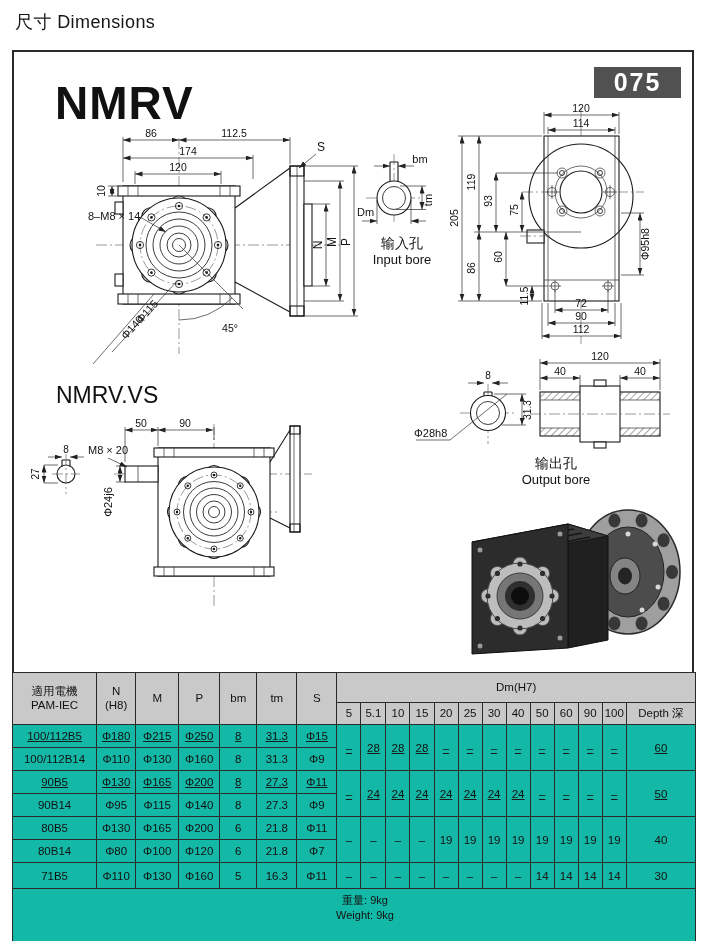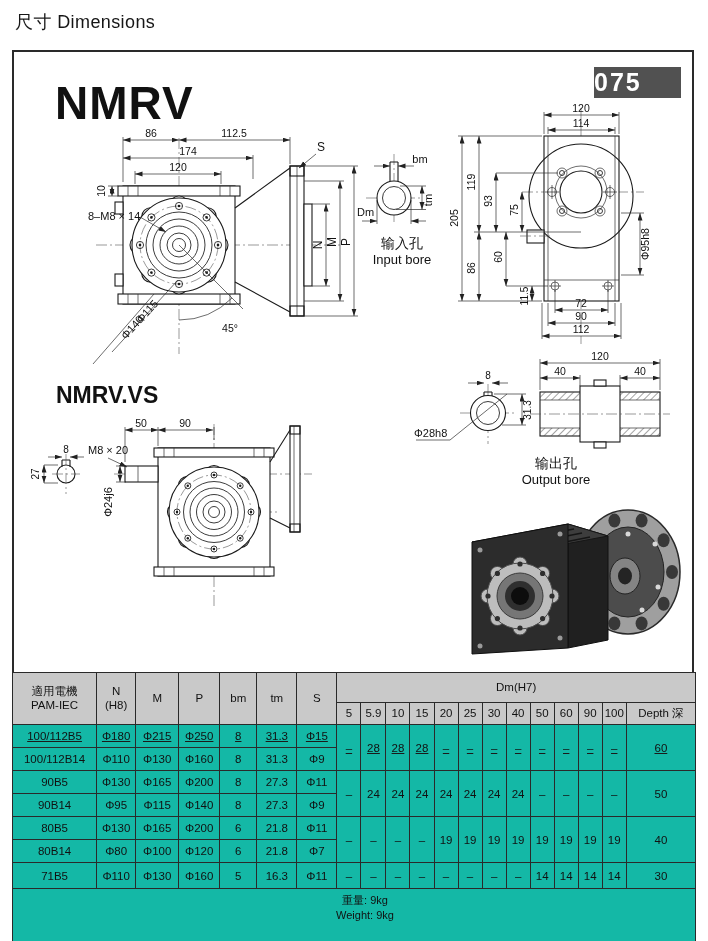--- a/index.html
+++ b/index.html
@@ -1,22 +1,22 @@
 <!DOCTYPE html>
 <html><head>
 <meta charset="utf-8">
 <style>
   *{margin:0;padding:0;box-sizing:border-box}
   html,body{width:708px;height:941px;background:#ffffff;font-family:"Liberation Sans",sans-serif;color:#1a1a1a;position:relative;overflow:hidden}
   .abs{position:absolute}
   #heading{left:15px;top:10px;font-size:18px;letter-spacing:.4px;color:#161616}
   #outer-box{left:12px;top:50px;width:682px;height:880px;border:2px solid #2a2a2a;background:#fff}
   #nmrv-title{left:55px;top:76px;font-size:46px;font-weight:bold;letter-spacing:1px;color:#111}
-  #vs-title{left:56px;top:382px;font-size:23px;font-weight:bold;color:#111}
-  #size-badge{left:594px;top:67px;width:87px;height:31px;background:#515151;color:#fff;font-size:25px;font-weight:bold;text-align:left;line-height:31px;letter-spacing:2px}
+  #vs-title{left:56px;top:382px;font-size:23px;font-weight:normal;color:#111}
+  #size-badge{left:594px;top:67px;width:87px;height:31px;background:#515151;color:#fff;font-size:25px;font-weight:bold;text-align:center;line-height:31px;letter-spacing:2px}
   svg.drw{position:absolute;overflow:visible}
   svg text{font-family:"Liberation Sans",sans-serif;fill:#111;font-size:10.5px}
   text.lbl-lg{font-size:14px}
   text.lbl-md{font-size:13px}
   text.f12{font-size:12px}
   text.f11{font-size:11px}
   text.f10{font-size:10px}
   .ln{stroke:#1a1a1a;stroke-width:1.1;fill:none}
   .ln2{stroke:#1a1a1a;stroke-width:.85;fill:none}
   .lnf{stroke:#1a1a1a;stroke-width:1.1;fill:#fff}
@@ -439,21 +439,21 @@
       </th>
       <th rowspan="2">M</th>
       <th rowspan="2">P</th>
       <th rowspan="2">bm</th>
       <th rowspan="2">tm</th>
       <th rowspan="2">S</th>
       <th colspan="13">Dm(H7)</th>
     </tr>
     <tr class="h2">
       <th>5</th>
-      <th>5.9</th>
+      <th>5.1</th>
       <th>10</th>
       <th>15</th>
       <th>20</th>
       <th>25</th>
       <th>30</th>
       <th>40</th>
       <th>50</th>
       <th>60</th>
       <th>90</th>
       <th>100</th>
@@ -485,21 +485,21 @@
       </tr>
       <tr style="height: 23px;">
         <td>100/112B14</td>
         <td>Φ110</td>
         <td>Φ130</td>
         <td>Φ160</td>
         <td>8</td>
         <td>31.3</td>
         <td>Φ9</td>
       </tr>
-      <tr style="height: 23px;">
+      <tr style="height: 23px; text-decoration: underline;">
         <td>90B5</td>
         <td>Φ130</td>
         <td>Φ165</td>
         <td>Φ200</td>
         <td>8</td>
         <td>27.3</td>
         <td>Φ11</td>
         <td rowspan="2">–</td>
         <td rowspan="2">24</td>
         <td rowspan="2">24</td>

